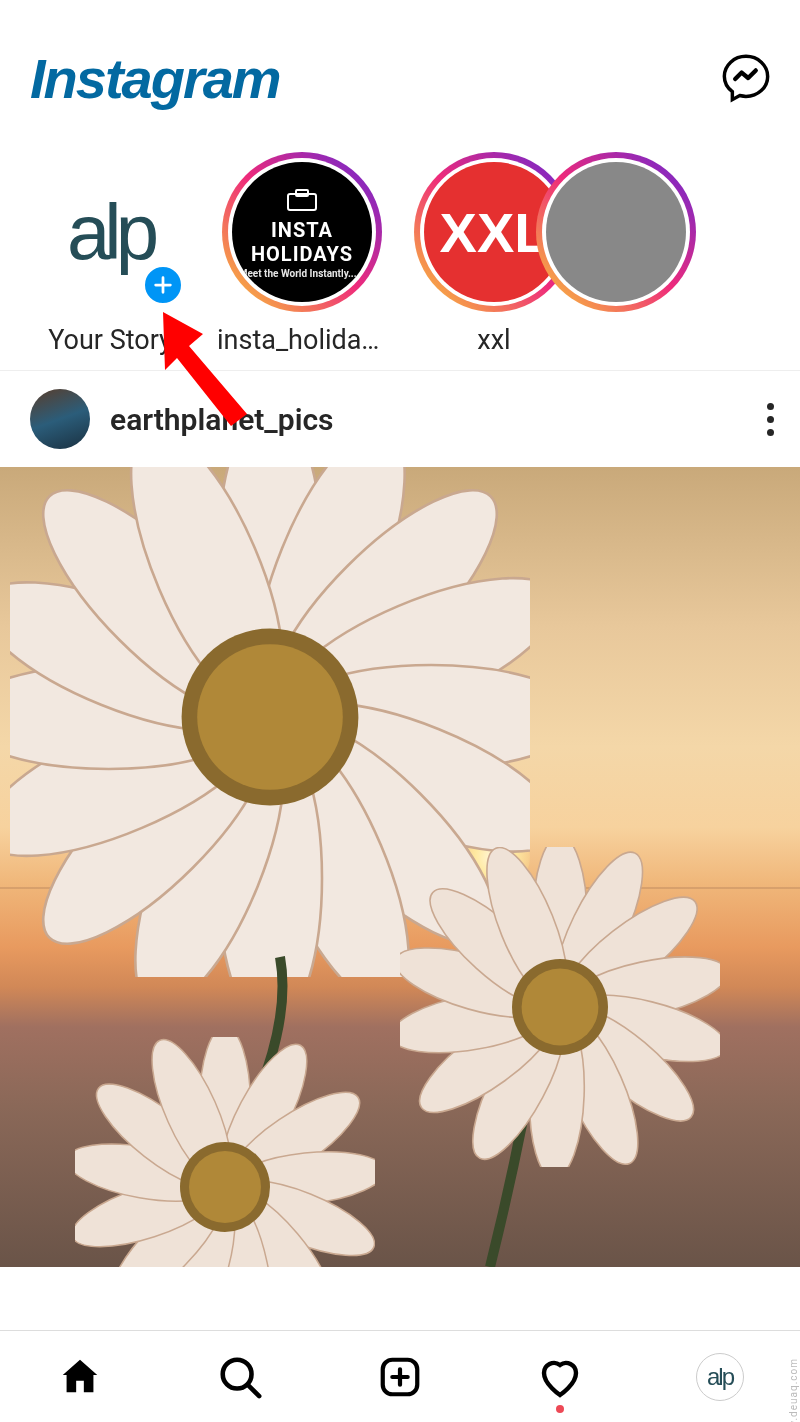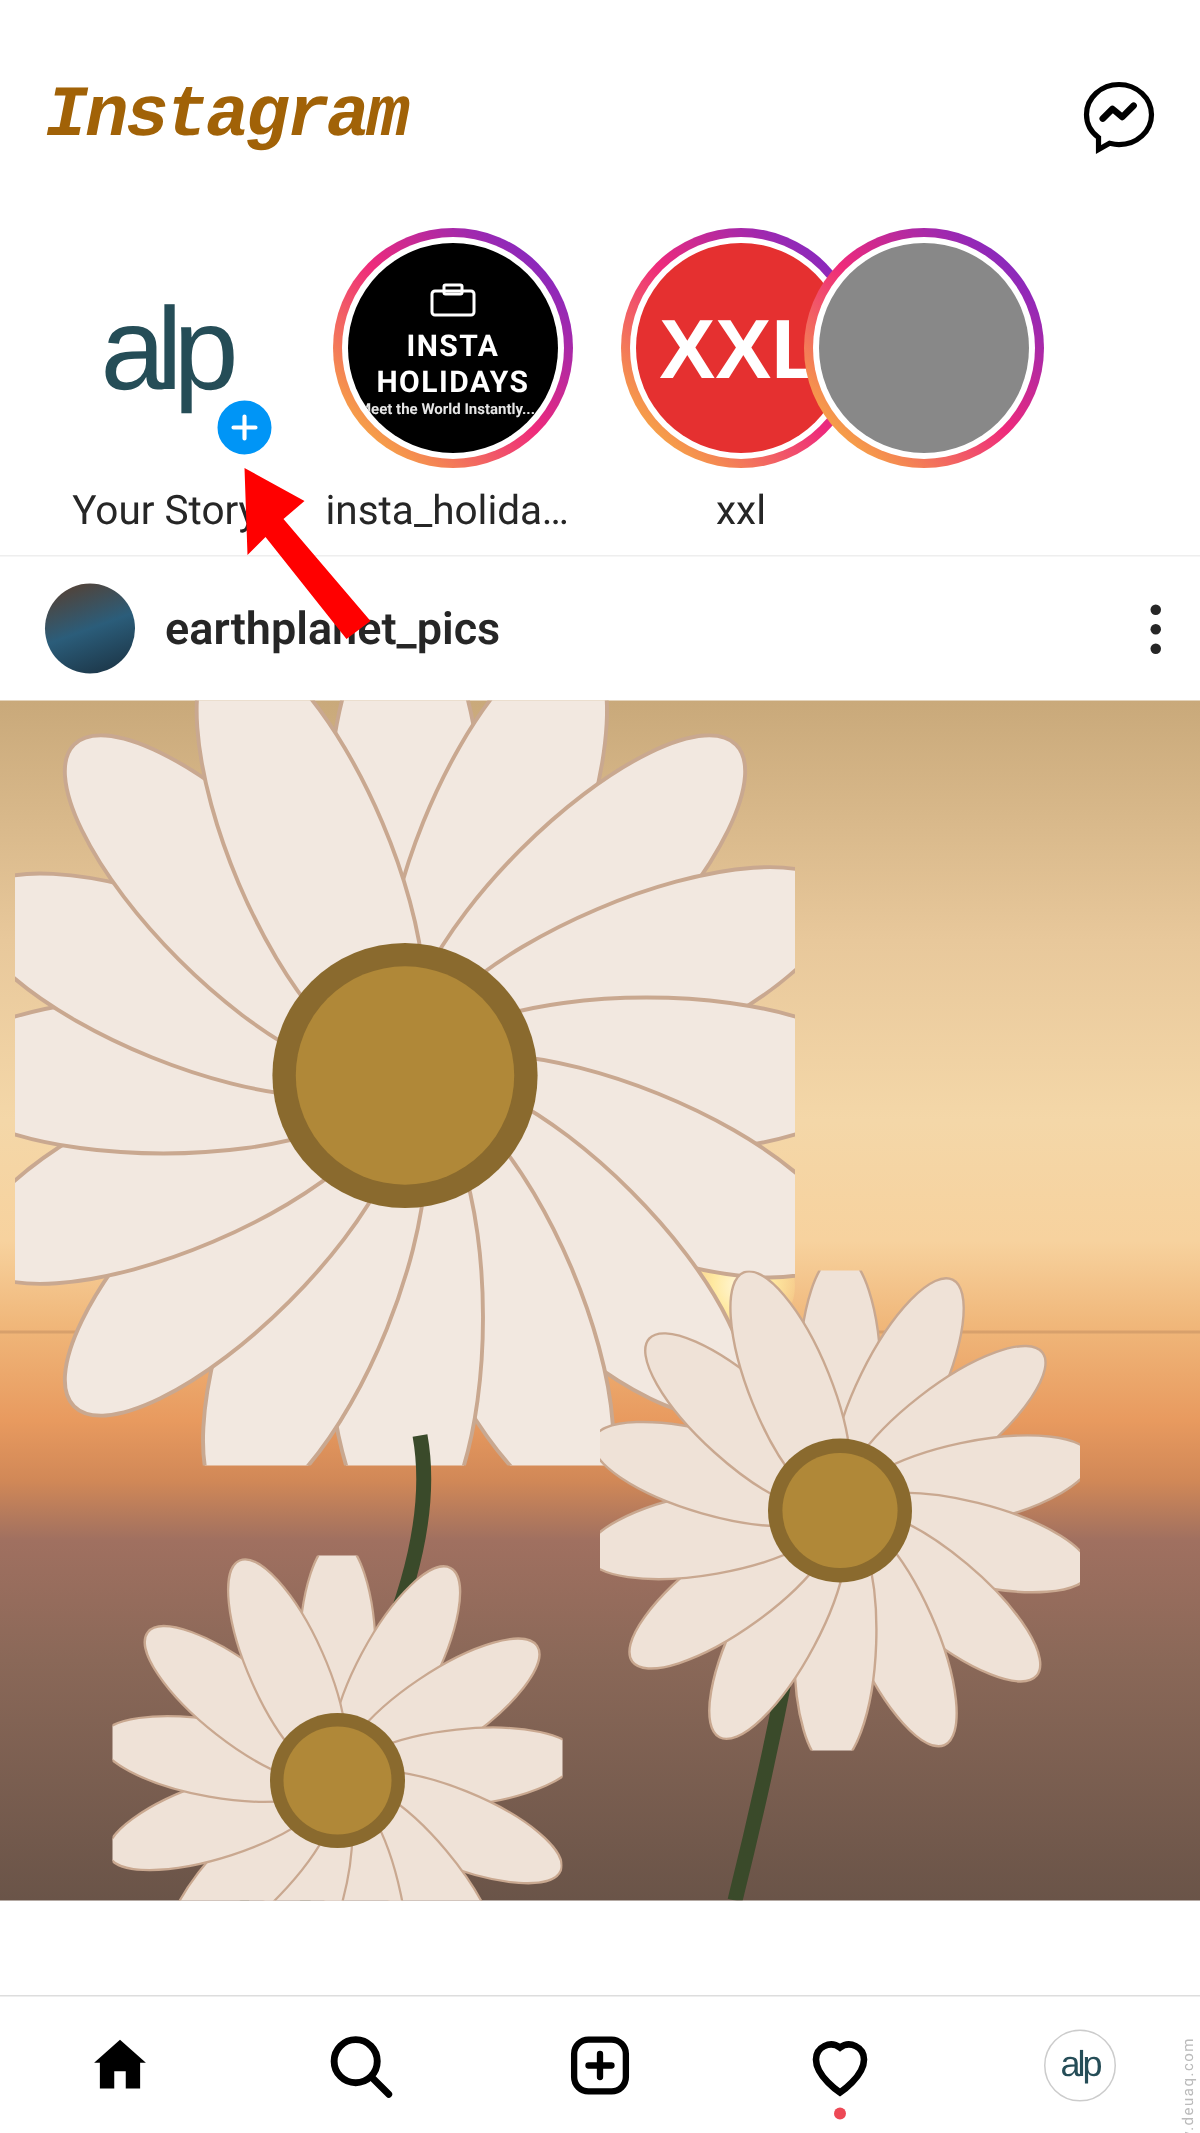--- a/index.html
+++ b/index.html
@@ -14,25 +14,25 @@
 
   
   .header {
     display: flex;
     align-items: center;
     justify-content: space-between;
     padding: 20px 24px 12px 30px;
     height: 148px;
   }
   .logo {
-    font-family: Liberation Mono, monospace;
-    font-size: 48px;
+    font-family: Liberation Sans, sans-serif;
+    font-size: 56px;
     font-weight: bold;
     font-style: italic;
-    color: #a16207;
+    color: #0369a1;
     letter-spacing: -2px;
   }
   .messenger {
     width: 60px;
     height: 60px;
     display: flex;
     align-items: center;
     justify-content: center;
   }
 

